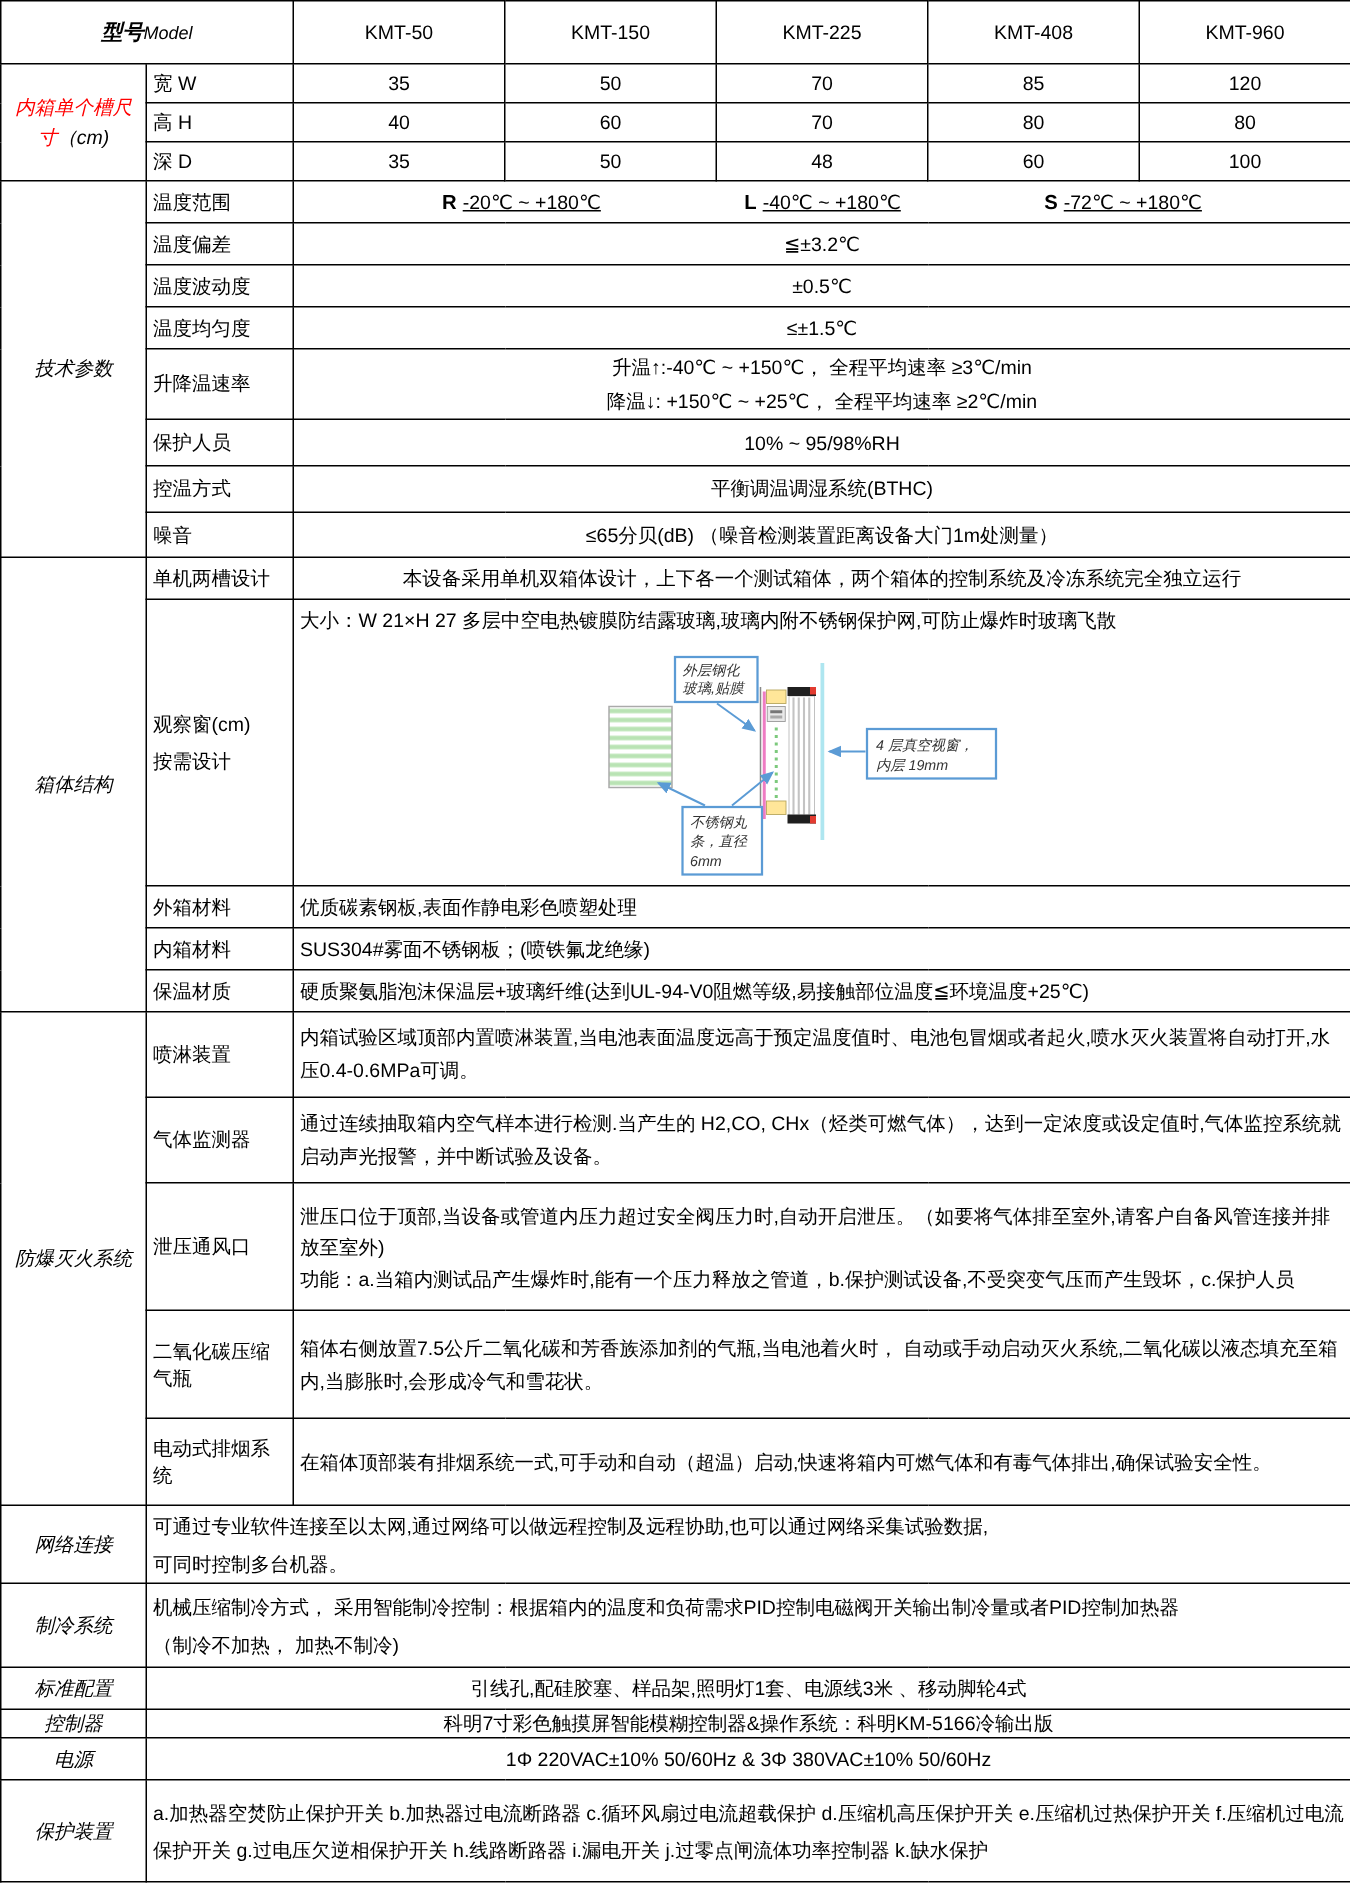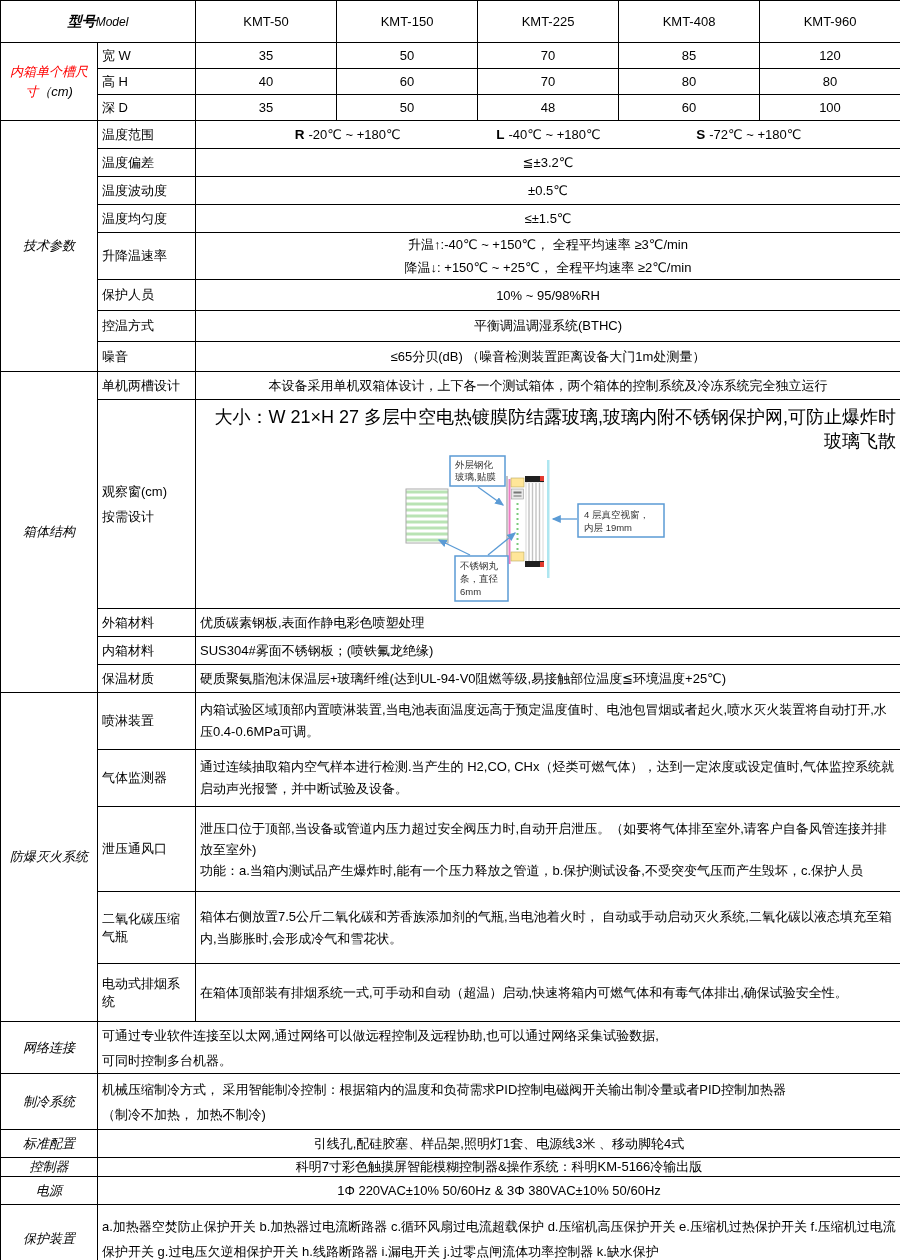--- a/index.html
+++ b/index.html
@@ -9,29 +9,29 @@
   table.spec td, table.spec th{border:1px solid #000;padding:0 4px;font-size:13px;font-weight:normal;vertical-align:middle;overflow:hidden;}
   th.model-name{font-size:15px;font-weight:bold;text-align:center;}
   .lblA{text-align:center;padding-left:3px;font-size:13px;font-style:italic;}
   .lblB{text-align:left;padding-left:5px;font-size:13px;}
   .cval{text-align:center;}
   .cleft{text-align:left;padding-left:6px;line-height:22px;}
   .red{color:#f00;}
   .titlecn{font-size:14px;font-weight:bold;}
   .titleen{font-size:12px;}
   .trange span.k{font-weight:bold;font-size:13.5px;}
-  .trange span.v{margin-left:4px;}
+  .trange span.v{margin-left:4px;text-decoration:underline;}
   .trange .seg{display:inline-block;margin:0 46px;}
   .two-line div{line-height:23px;text-align:center;}
   .lh20{line-height:20px;}
   .lh21{line-height:21px;}
   .lh25{line-height:25px;}
   .win-cell{position:relative;height:100%;}
-  .size-note{text-align:right;font-size:18px;padding-top:5px;}
-  .diagram-wrap{margin-left:150px;margin-top:0;}
+  .size-note{text-align:left;font-size:13px;padding-top:5px;}
+  .diagram-wrap{margin-left:150px;margin-top:12px;font-style:italic;}
   svg text{font-family:"Liberation Sans","DejaVu Sans",sans-serif;fill:#333;}
 </style>
 </head>
 <body>
 
 <div class="page">
 <table class="spec">
   <colgroup>
     <col style="width:97px">
         <col style="width:98px">

